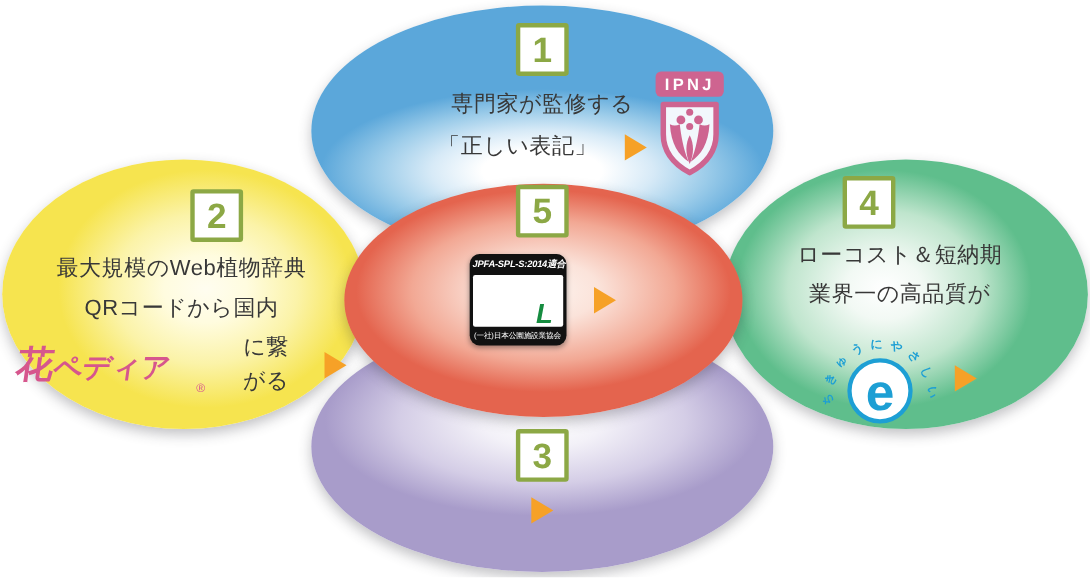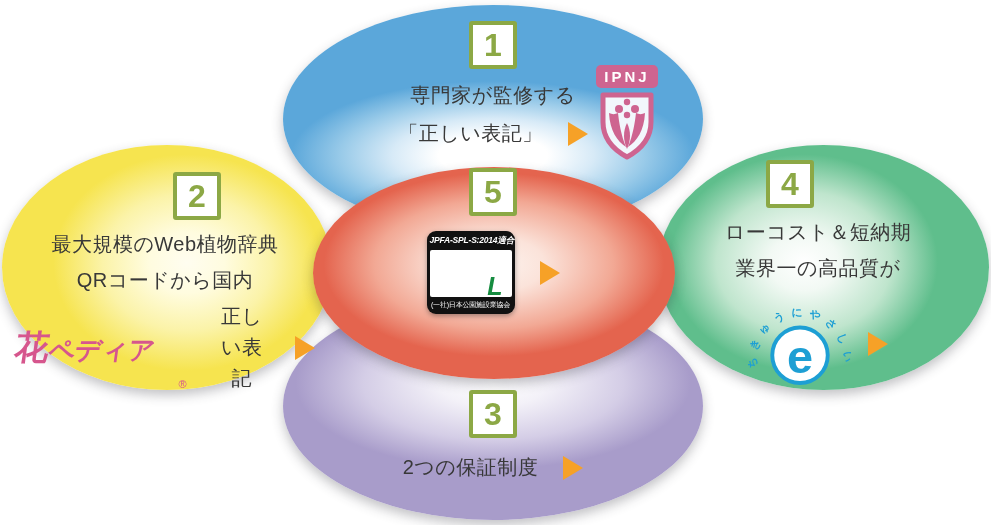--- a/index.html
+++ b/index.html
@@ -124,21 +124,21 @@
     </g>
   </svg>
 
   <div class="content content-left">
     <div class="num-box shift-r">2</div>
     <div class="txt">最大規模のWeb植物辞典</div>
     <div class="txt">QRコードから国内</div>
     <div class="row">
       <span class="brand"><span class="brand-first">花</span><span class="brand-rest">ペディア</span></span>
       <span class="brand-reg">®</span>
-      <span class="txt">正しい表記</span>
+      <span class="txt">に繋がる</span>
       <span class="arrow"></span>
     </div>
   </div>
 
   <div class="content content-right">
     <div class="num-box shift-l">4</div>
     <div class="txt">ローコスト＆短納期</div>
     <div class="txt">業界一の高品質が</div>
     <div class="row eco-row">
       <svg width="104" height="104" viewBox="0 0 120 120">
@@ -149,21 +149,20 @@
           <textPath href="#ecoArc" startOffset="50%" text-anchor="middle">ちきゅうにやさしい</textPath>
         </text>
       </svg>
       <span class="arrow"></span>
     </div>
   </div>
 
   <div class="content content-bottom">
     <div class="num-box">3</div>
     <div class="row">
-      <span class="txt">2つの保証制度</span>
       <span class="arrow"></span>
     </div>
   </div>
 
   <div class="content content-center">
     <div class="num-box">5</div>
     <div class="row">
       <div class="spl">
         <div class="spl-top">JPFA-SPL-S:2014適合</div>
         <div class="spl-mid">

